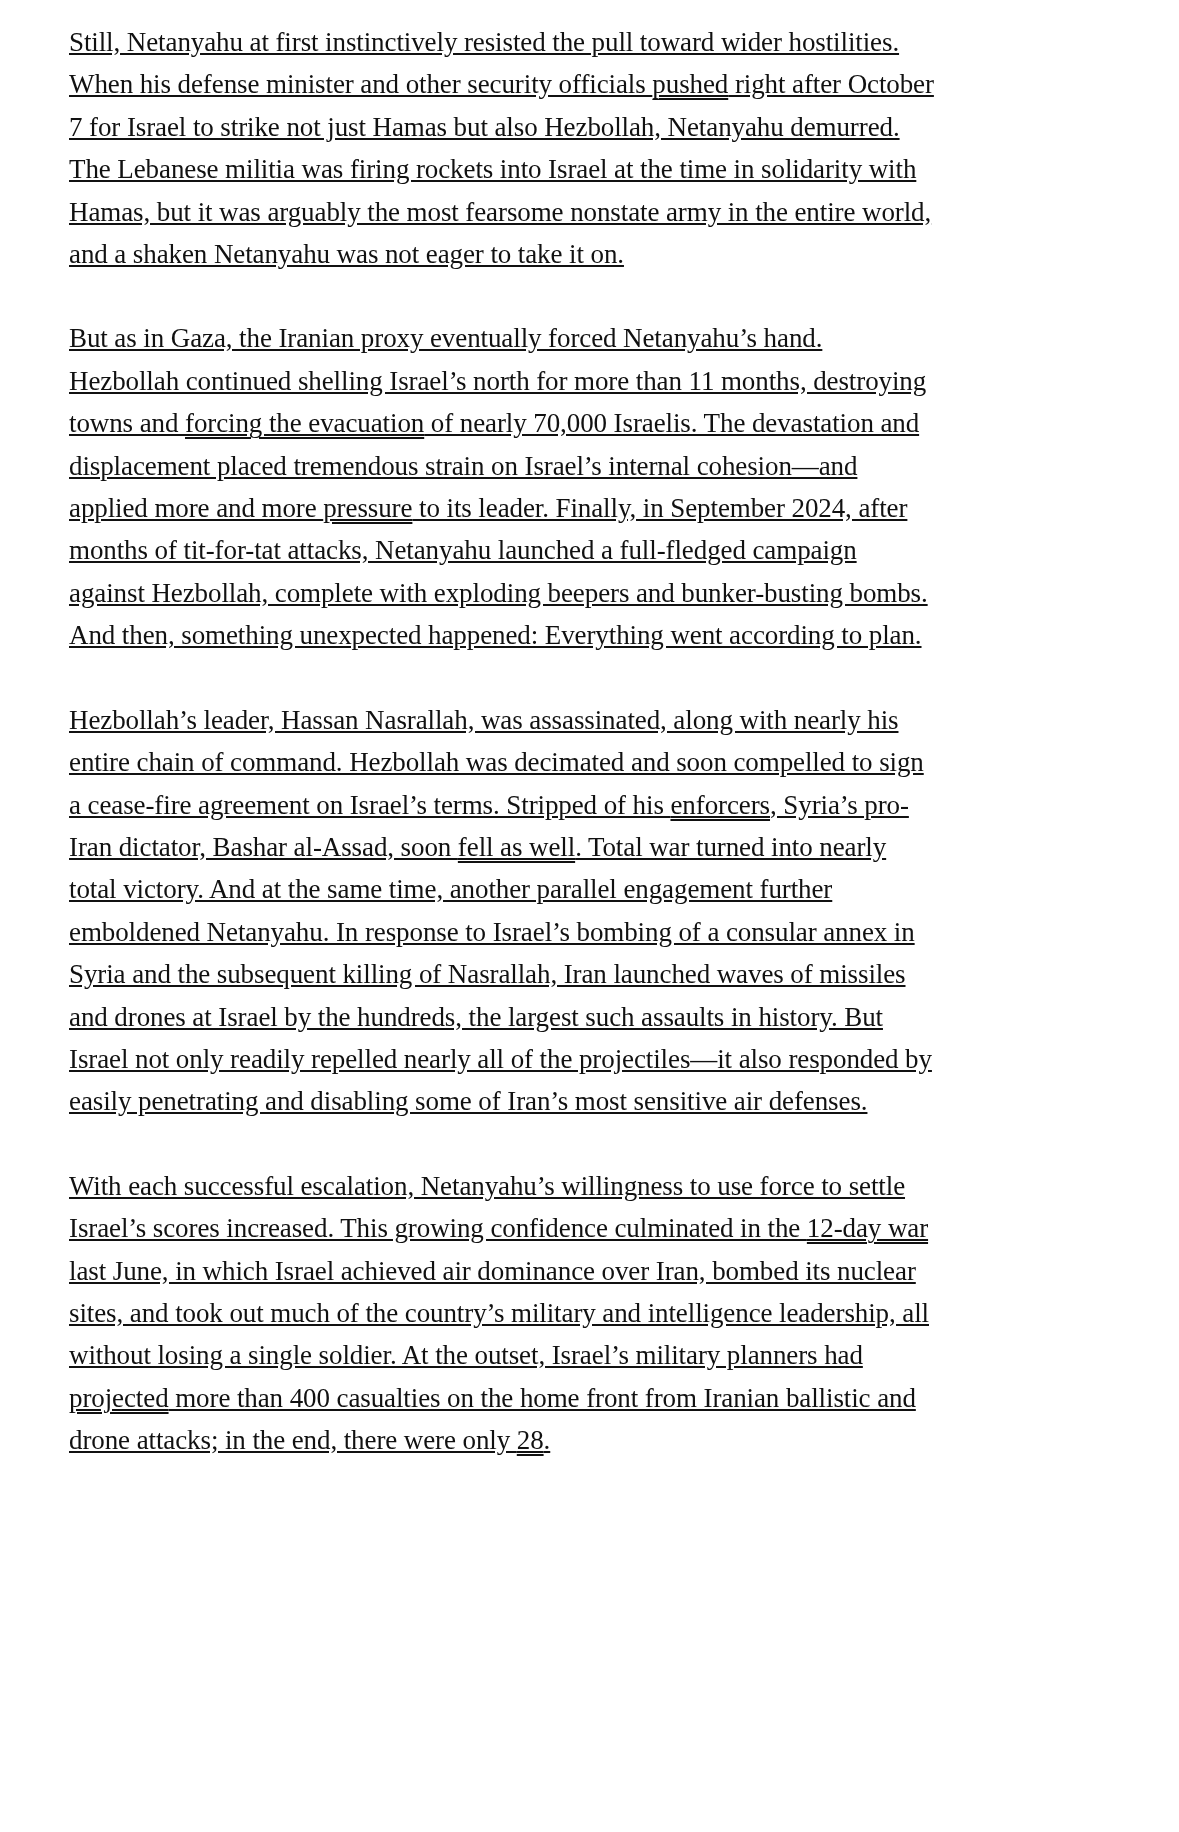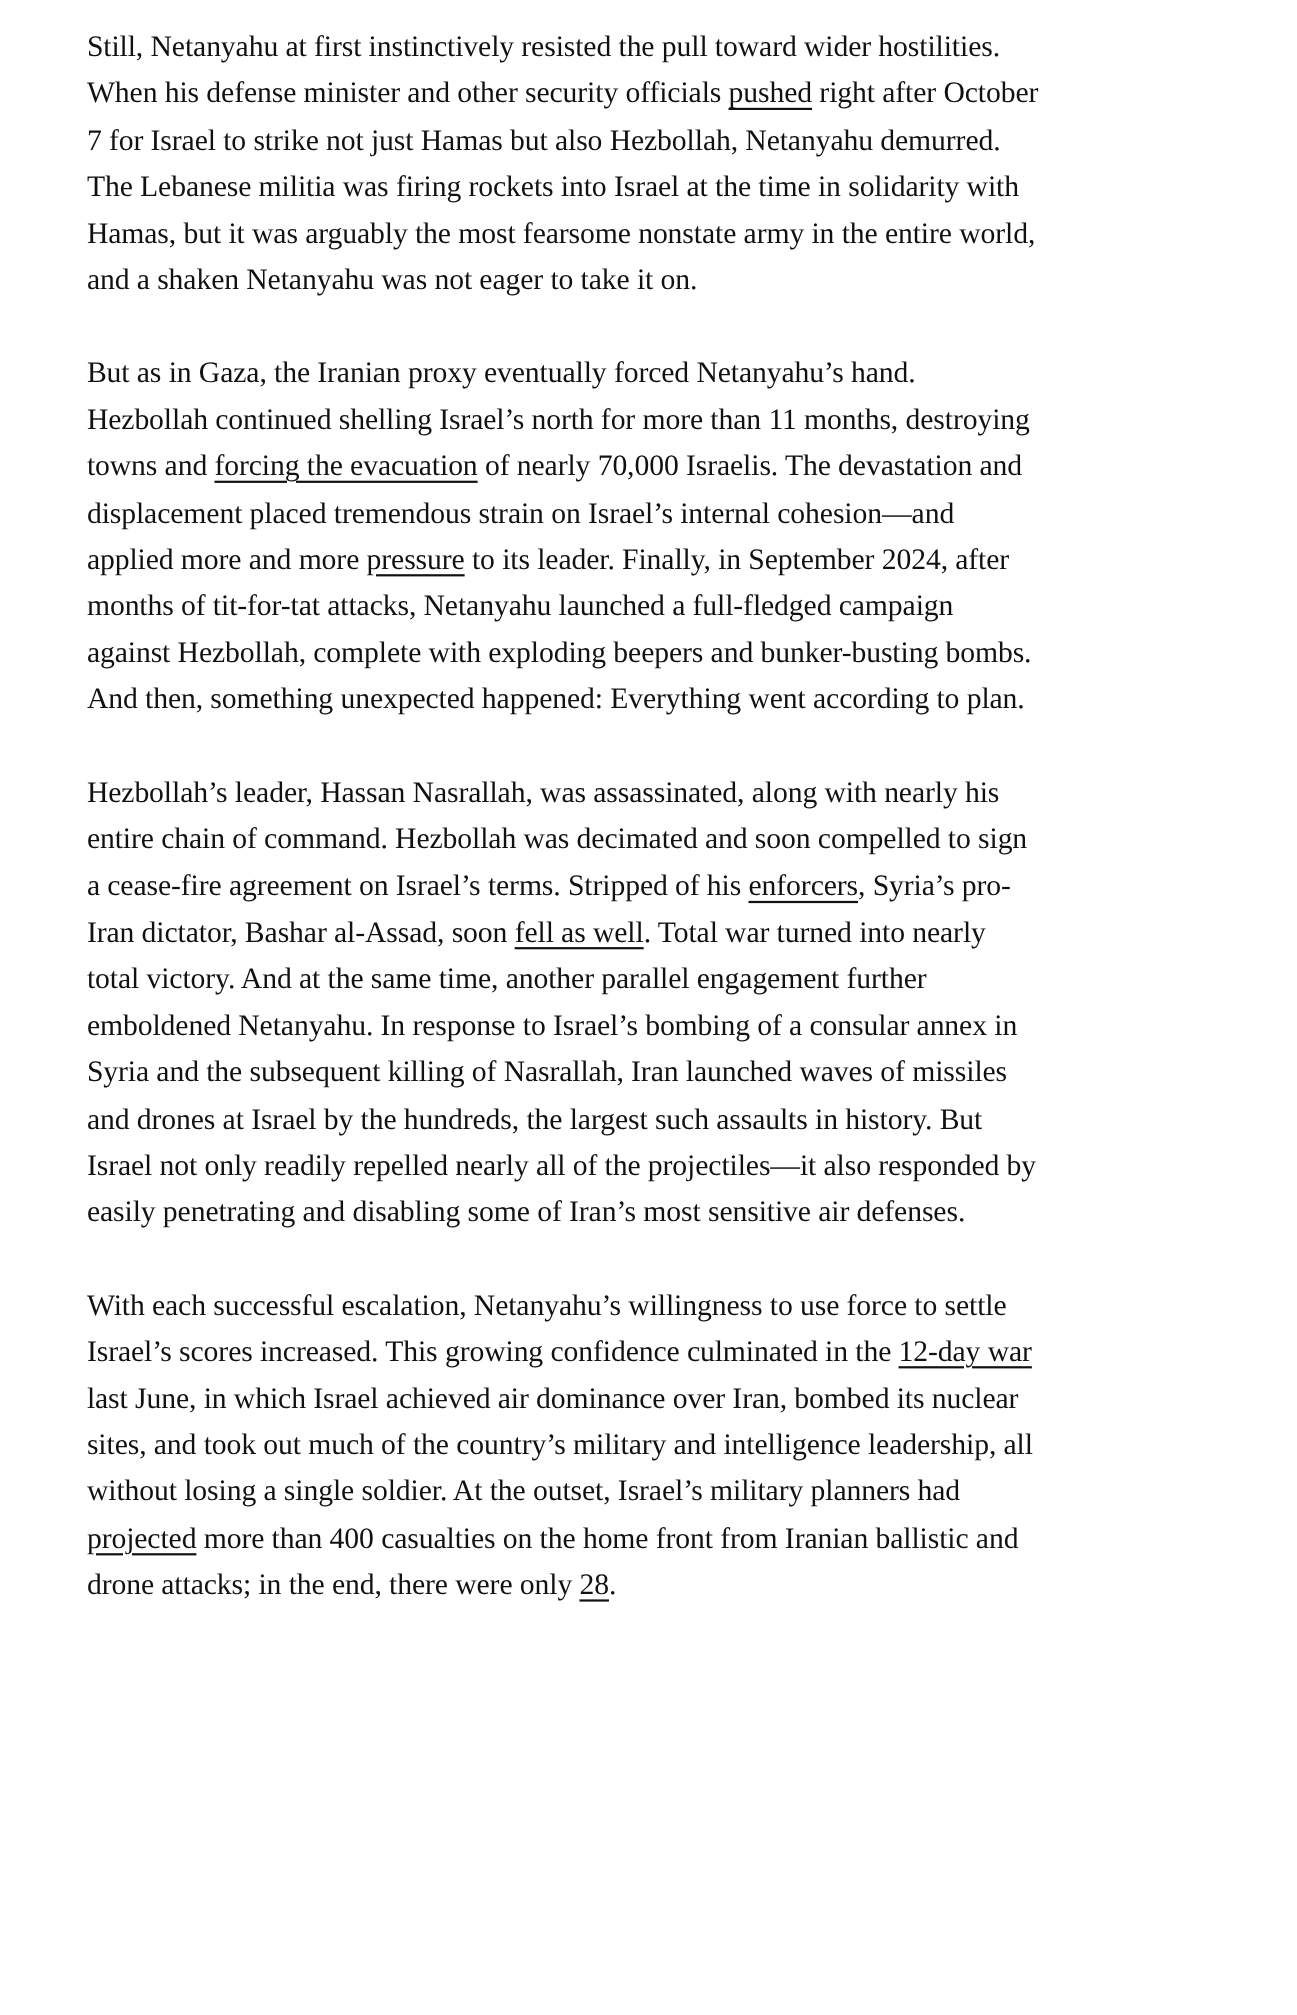--- a/index.html
+++ b/index.html
@@ -5,23 +5,24 @@
   html, body { margin: 0; padding: 0; background: #ffffff; }
   body {
     width: 1179px;
     height: 1832px;
     overflow: hidden;
     font-family: "Liberation Serif", "DejaVu Serif", serif;
     color: #111111;
   }
   .article {
     position: absolute;
-    left: 79px;
+    left: 69px;
     top: 21px;
     width: 870px;
+    text-decoration: underline;
   }
   .para {
     margin: 0 0 42px 0;
     font-size: 27px;
     line-height: 42.4px;
     letter-spacing: -0.1px;
     word-spacing: 0px;
   }
   .para a {
     color: #111111;

